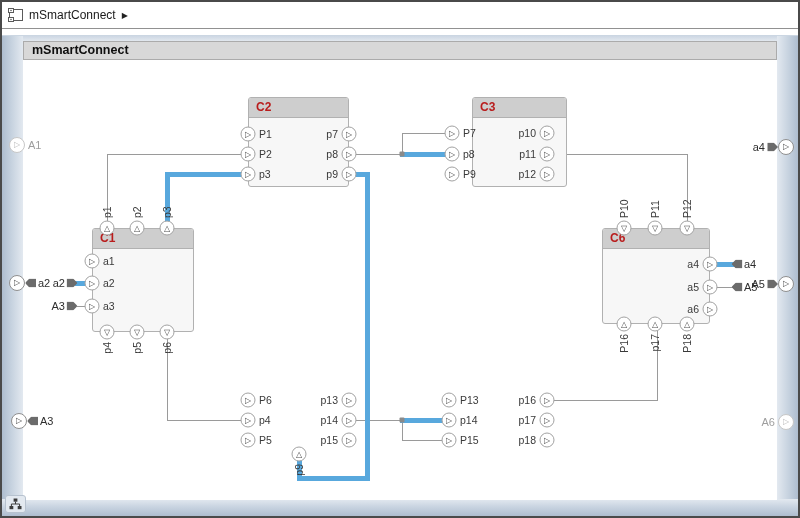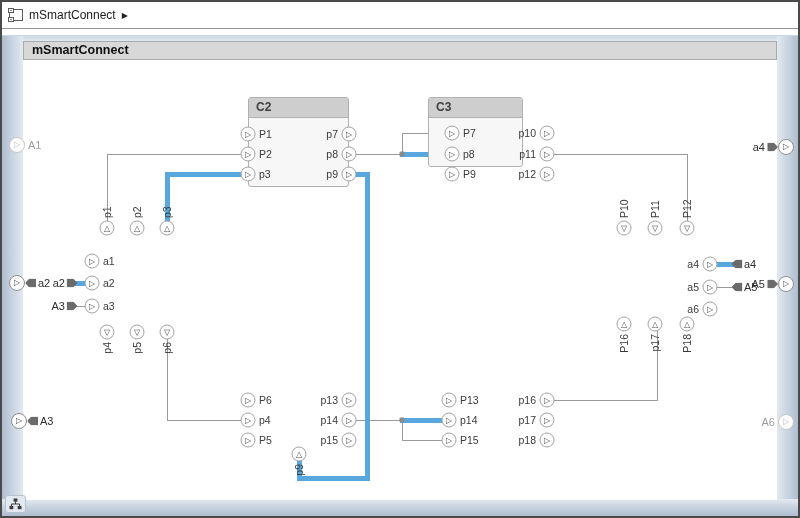--- a/index.html
+++ b/index.html
@@ -38,21 +38,21 @@
     font-size:12.5px; font-weight:bold; color:#0f0f0f;
     line-height:17px; padding-left:8px;
   }
 
   
   #canvas { position:absolute; left:0; top:0; width:800px; height:518px; z-index:3; }
 
   .comp { position:absolute; background:#f7f7f7; border:1px solid #b1b1b1;
           border-radius:3px; z-index:4; }
   .comp-header { height:20px; background:#cecece; border-bottom:1px solid #b1b1b1;
-          border-radius:2px 2px 0 0; font-size:12px; font-weight:bold; color:#404040;
+          border-radius:2px 2px 0 0; font-size:12px; font-weight:bold; color:#b91c1c;
           line-height:19px; padding-left:7px; }
 
   .seg { position:absolute; }
   .seg.thin  { background:#9a9a9a; z-index:1; }
   .seg.thick { background:#58a8dd; z-index:2; }
   .junction { position:absolute; width:5px; height:5px; background:#8a8a8a;
           border-radius:1px; transform:translate(-50%,-50%); z-index:3; }
 
   .port { position:absolute; width:15px; height:15px; border-radius:50%;
           background:#fff; border:1.5px solid #a2a2a2; z-index:5;
@@ -134,20 +134,23 @@
       <div class="seg thick" style="left: 397.5px; top: 149.5px; width: 55px; height: 5px;"></div>
       <div class="seg thick" style="left: 344.5px; top: 169.5px; width: 23px; height: 5px;"></div>
       <div class="seg thick" style="left: 362.5px; top: 169.5px; width: 5px; height: 309px;"></div>
       <div class="seg thick" style="left: 294.5px; top: 473.5px; width: 73px; height: 5px;"></div>
       <div class="seg thick" style="left: 294.5px; top: 449.5px; width: 5px; height: 29px;"></div>
       <div class="seg thick" style="left: 397.5px; top: 415.5px; width: 52px; height: 5px;"></div>
       <div class="seg thick" style="left: 72.5px; top: 278.5px; width: 20px; height: 5px;"></div>
       <div class="seg thick" style="left: 705.5px; top: 259.5px; width: 27px; height: 5px;"></div>
       <div class="junction" style="left: 400px; top: 152px;"></div>
       <div class="junction" style="left: 400px; top: 418px;"></div>
+      <div class="comp" style="left: 90px; top: 226px; width: 102px; height: 104px;">
+        <div class="comp-header">C1</div>
+      </div>
       <div class="port" style="left: 105px; top: 226px;">
         <div class="glyph">△</div>
       </div>
       <div class="vwrap above" style="left: 105px; top: 216px;">
         <div class="vlabel">p1</div>
       </div>
       <div class="port" style="left: 135px; top: 226px;">
         <div class="glyph">△</div>
       </div>
       <div class="vwrap above" style="left: 135px; top: 216px;">
@@ -209,21 +212,21 @@
       </div>
       <div class="plabel" style="top: 132px; right: 464px;">p7</div>
       <div class="port" style="left: 347px; top: 152px;">
         <div class="glyph">▷</div>
       </div>
       <div class="plabel" style="top: 152px; right: 464px;">p8</div>
       <div class="port" style="left: 347px; top: 172px;">
         <div class="glyph">▷</div>
       </div>
       <div class="plabel" style="top: 172px; right: 464px;">p9</div>
-      <div class="comp" style="left: 426px; top: 95px; width: 95px; height: 70px;">
+      <div class="comp" style="left: 470px; top: 95px; width: 95px; height: 90px;">
         <div class="comp-header">C3</div>
       </div>
       <div class="port" style="left: 450px; top: 131px;">
         <div class="glyph">▷</div>
       </div>
       <div class="plabel" style="top: 131px; left: 461px;">P7</div>
       <div class="port" style="left: 450px; top: 152px;">
         <div class="glyph">▷</div>
       </div>
       <div class="plabel" style="top: 152px; left: 461px;">p8</div>
@@ -290,20 +293,23 @@
       </div>
       <div class="plabel" style="top: 398px; right: 266px;">p16</div>
       <div class="port" style="left: 545px; top: 418px;">
         <div class="glyph">▷</div>
       </div>
       <div class="plabel" style="top: 418px; right: 266px;">p17</div>
       <div class="port" style="left: 545px; top: 438px;">
         <div class="glyph">▷</div>
       </div>
       <div class="plabel" style="top: 438px; right: 266px;">p18</div>
+      <div class="comp" style="left: 600px; top: 226px; width: 108px; height: 96px;">
+        <div class="comp-header">C6</div>
+      </div>
       <div class="port" style="left: 622px; top: 226px;">
         <div class="glyph">▽</div>
       </div>
       <div class="vwrap above" style="left: 622px; top: 216px;">
         <div class="vlabel">P10</div>
       </div>
       <div class="port" style="left: 653px; top: 226px;">
         <div class="glyph">▽</div>
       </div>
       <div class="vwrap above" style="left: 653px; top: 216px;">

